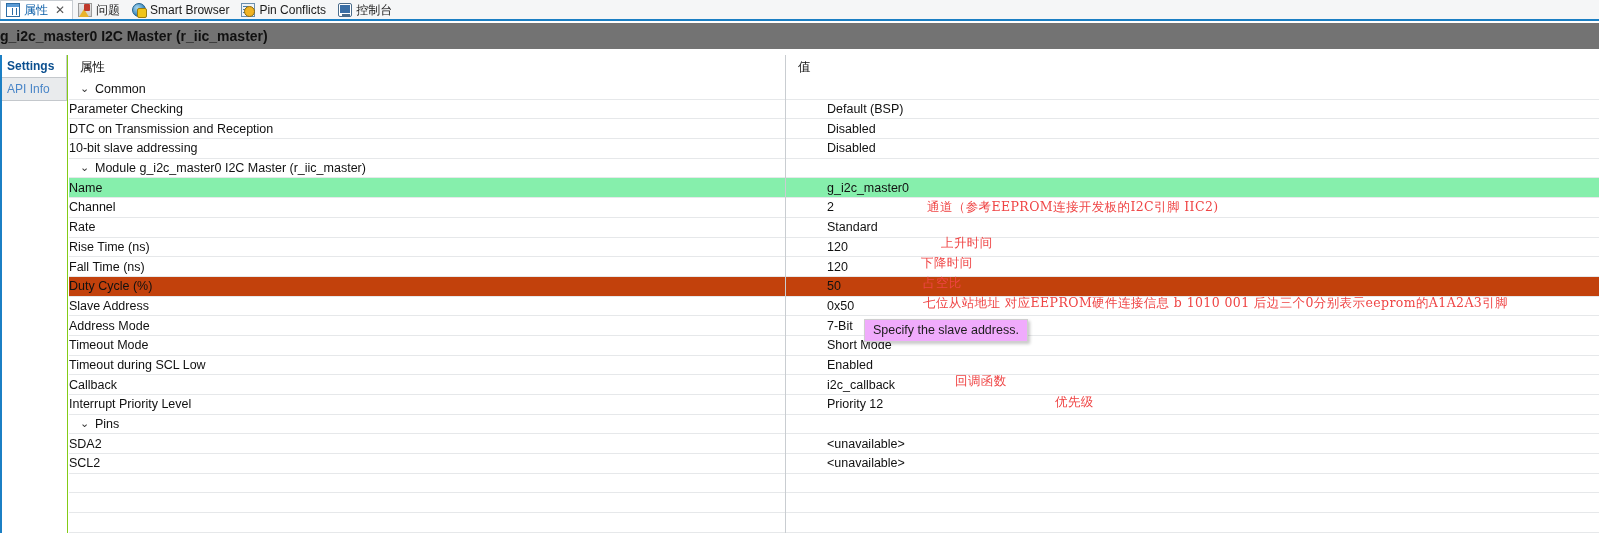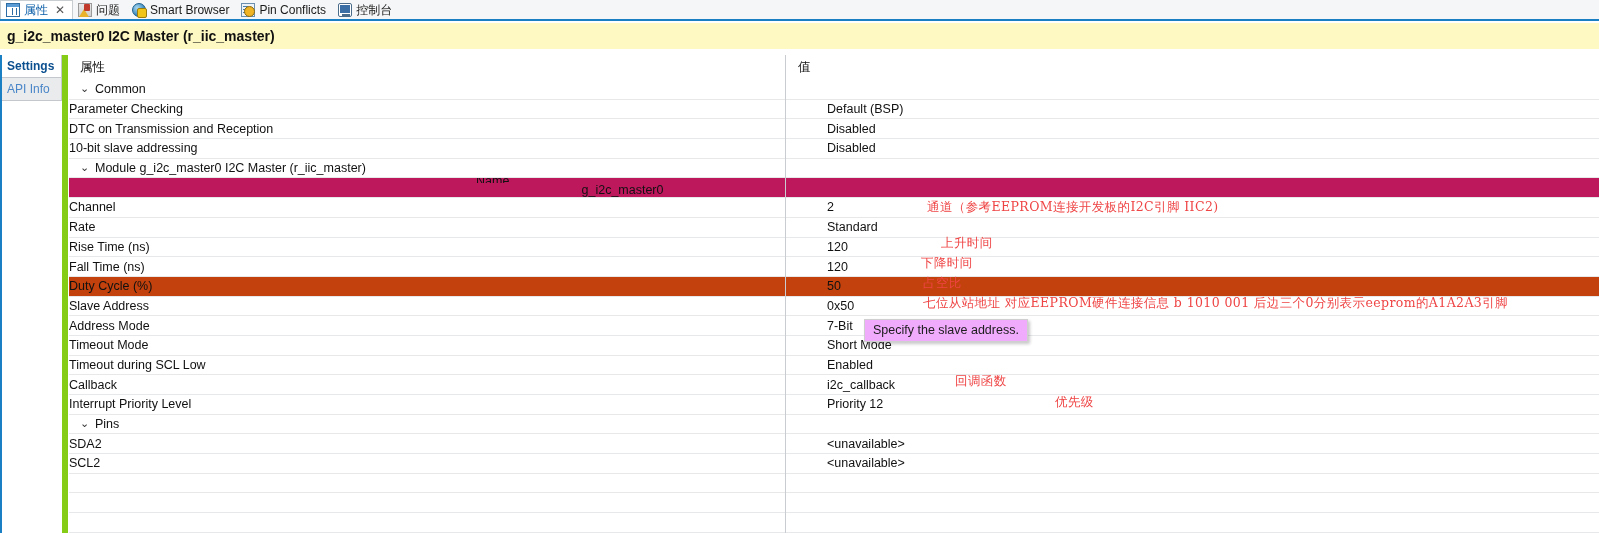--- a/index.html
+++ b/index.html
@@ -84,32 +84,31 @@
   .ic-console::before {
     content:""; position:absolute; left:1px; top:1px; right:1px; height:8px; background:#3a6ea5;
   }
   .ic-console::after {
     content:""; position:absolute; left:3px; bottom:0px; width:8px; height:2px; background:#4a6b8a;
   }
 
   
   #pagetitle {
     position: absolute; left: 0; top: 23px; width: 1599px; height: 26px;
-    background: #fef9c3;
+    background: #737373;
     display: flex; align-items: center;
-    padding-left: 7px;
     font-size: 14px; font-weight: bold; color: #111;
   }
 
   
   #sidebar {
     position: absolute; left: 0; top: 55px;
     width: 68px; height: 478px;
     background: #ffffff;
-    border-right: 6px solid #84cc16;
+    border-right: 1px solid #84cc16;
   }
   #sidebar::before {
     content:""; position:absolute; left:0; top:0; bottom:0; width:2px; background:#1b7fc4;
   }
   .side-tab {
     height: 23px; display: flex; align-items: center;
     padding-left: 7px; font-size: 12px;
     border-bottom: 1px solid #c4c8cc;
   }
   .side-tab.sel {
@@ -141,21 +140,21 @@
   }
   .th.c1 { width: 716px; }
   .th.c2 { width: 300px; padding-left: 13px; }
 
   #tbody { position: absolute; left: 0; top: 25px; width: 1530px; height: 453px; }
   .row {
     position: relative; height: 19.7px; width: 1530px;
     border-bottom: 1px solid #e6e8ea;
     display: flex; align-items: center;
   }
-  .row.sel-gray { background: #be185d; flex-direction: column; }
+  .row.sel-gray { background: #86efac; }
   .row.sel-blue { background: #c2410c; }
   .row.group { border-bottom: 1px solid #e6e8ea; }
   .cell-name {
     width: 716px; font-size: 12.5px; color: #111;
     display: flex; align-items: center; overflow: hidden;
     white-space: nowrap;
   }
   .cell-val {
     width: 560px; font-size: 12.5px; color: #111;
     padding-left: 13px; white-space: nowrap; overflow: visible; margin-left: 29px;

